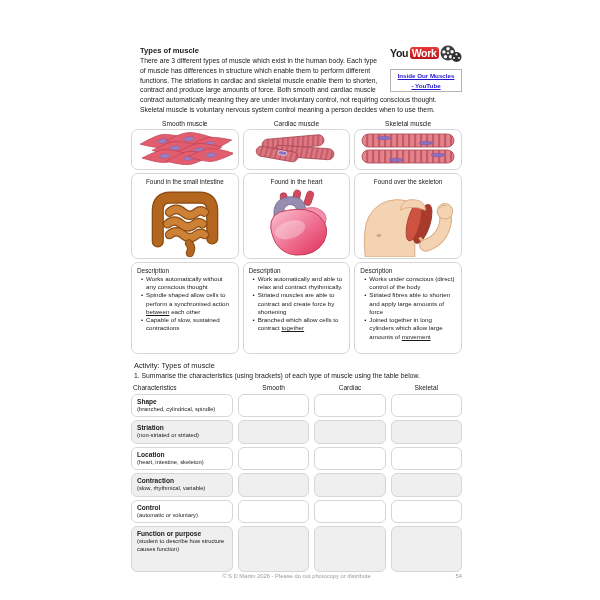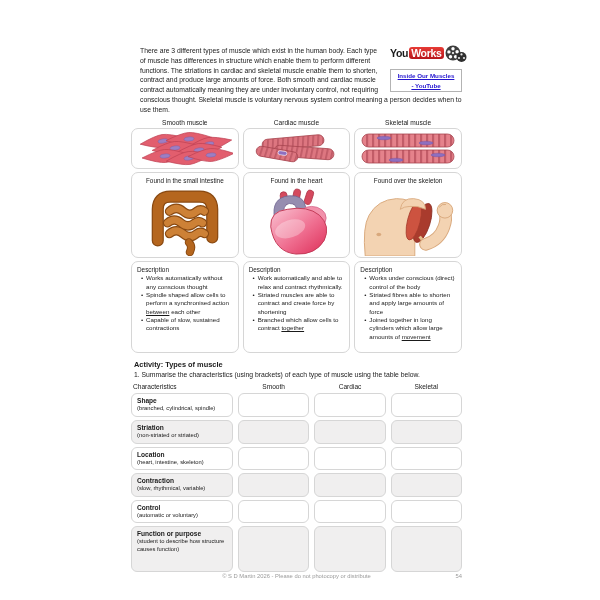--- a/index.html
+++ b/index.html
@@ -34,21 +34,21 @@
   .organ-box { height:86px; text-align:center; }
   .found-label { font-size:6.4px; text-align:center; margin:1px 0 2px 0; }
   .desc-box { min-height:92px; }
   .desc-title { font-size:6.4px; margin:1px 0 1px 1px; }
   .bullet { display:flex; font-size:6.2px; line-height:1.34; margin-left:2px; }
   .bullet .dot { width:8px; flex:none; text-align:center; }
   .bullet .btext { flex:1; padding-right:1px; }
   .u { text-decoration:underline; }
 
   
-  .activity-title { font-size:7.4px; font-weight:bold; margin:7px 0 0 3px; }
+  .activity-title { font-size:7.4px; font-weight:normal; margin:7px 0 0 3px; }
   .activity-instruction { font-size:6.8px; margin:2px 0 5px 3px; }
   .act-headers { display:grid; grid-template-columns:102px 1fr 1fr 1fr; column-gap:5px;
                  font-size:6.6px; margin:0 0 3px 0; }
   .act-headers .hc { text-align:center; }
   .act-headers .hl { margin-left:2px; }
   .act-row { display:grid; grid-template-columns:102px 1fr 1fr 1fr; column-gap:5px; margin-bottom:3px; }
   .cell { border:1px solid #d6d6d6; border-radius:6px; background:#fff; padding:3px 5px; min-height:23px; }
   .alt .cell { background:#f0efef; }
   .row-tall .cell { min-height:46px; }
   .cell .lbl { font-size:6.6px; font-weight:bold; }
@@ -62,21 +62,21 @@
 </head>
 <body>
 
 <div class="page">
   <div class="content">
 
     <div class="intro">
       <div class="yt-box">
         <div class="yt-logo">
           <span class="yt-you">You</span>
-          <span class="yt-tube">Works</span>
+          <span class="yt-tube">Work</span>
           <span class="yt-reel">
             <svg width="22" height="18" viewBox="0 0 22 18">
               <circle cx="8" cy="8" r="7.5" fill="#3d3d3d"></circle>
               <g fill="#ffffff">
                 <circle cx="8" cy="3.8" r="1.7"></circle>
                   <circle cx="3.9" cy="6.9" r="1.7"></circle>
                 <circle cx="5.5" cy="11.8" r="1.7"></circle>
                   <circle cx="10.6" cy="11.7" r="1.7"></circle>
                 <circle cx="12.1" cy="6.8" r="1.7"></circle>
                   <circle cx="8" cy="8" r="1.1"></circle>
@@ -88,20 +88,21 @@
                   <circle cx="19" cy="13" r="1.1"></circle>
               </g>
             </svg>
           </span>
         </div>
         <div class="yt-link-box">
           <span class="yt-link">Inside Our Muscles</span>
           <span class="yt-link">- YouTube</span>
         </div>
       </div>
+      <h1 class="doc-title">Types of muscle</h1>
       <p class="intro-text">There are 3 different types of muscle which exist in the human body. Each type of muscle has differences in structure which enable them to perform different functions. The striations in cardiac and skeletal muscle enable them to shorten, contract and produce large amounts of force. Both smooth and cardiac muscle contract automatically meaning they are under involuntary control, not requiring conscious thought. Skeletal muscle is voluntary nervous system control meaning a person decides when to use them.</p>
     </div>
 
     <div class="mgrid mhead">
       <div class="mcol-header">Smooth muscle</div>
       <div class="mcol-header">Cardiac muscle</div>
       <div class="mcol-header">Skeletal muscle</div>
     </div>
 
     <div class="mgrid mrow">

